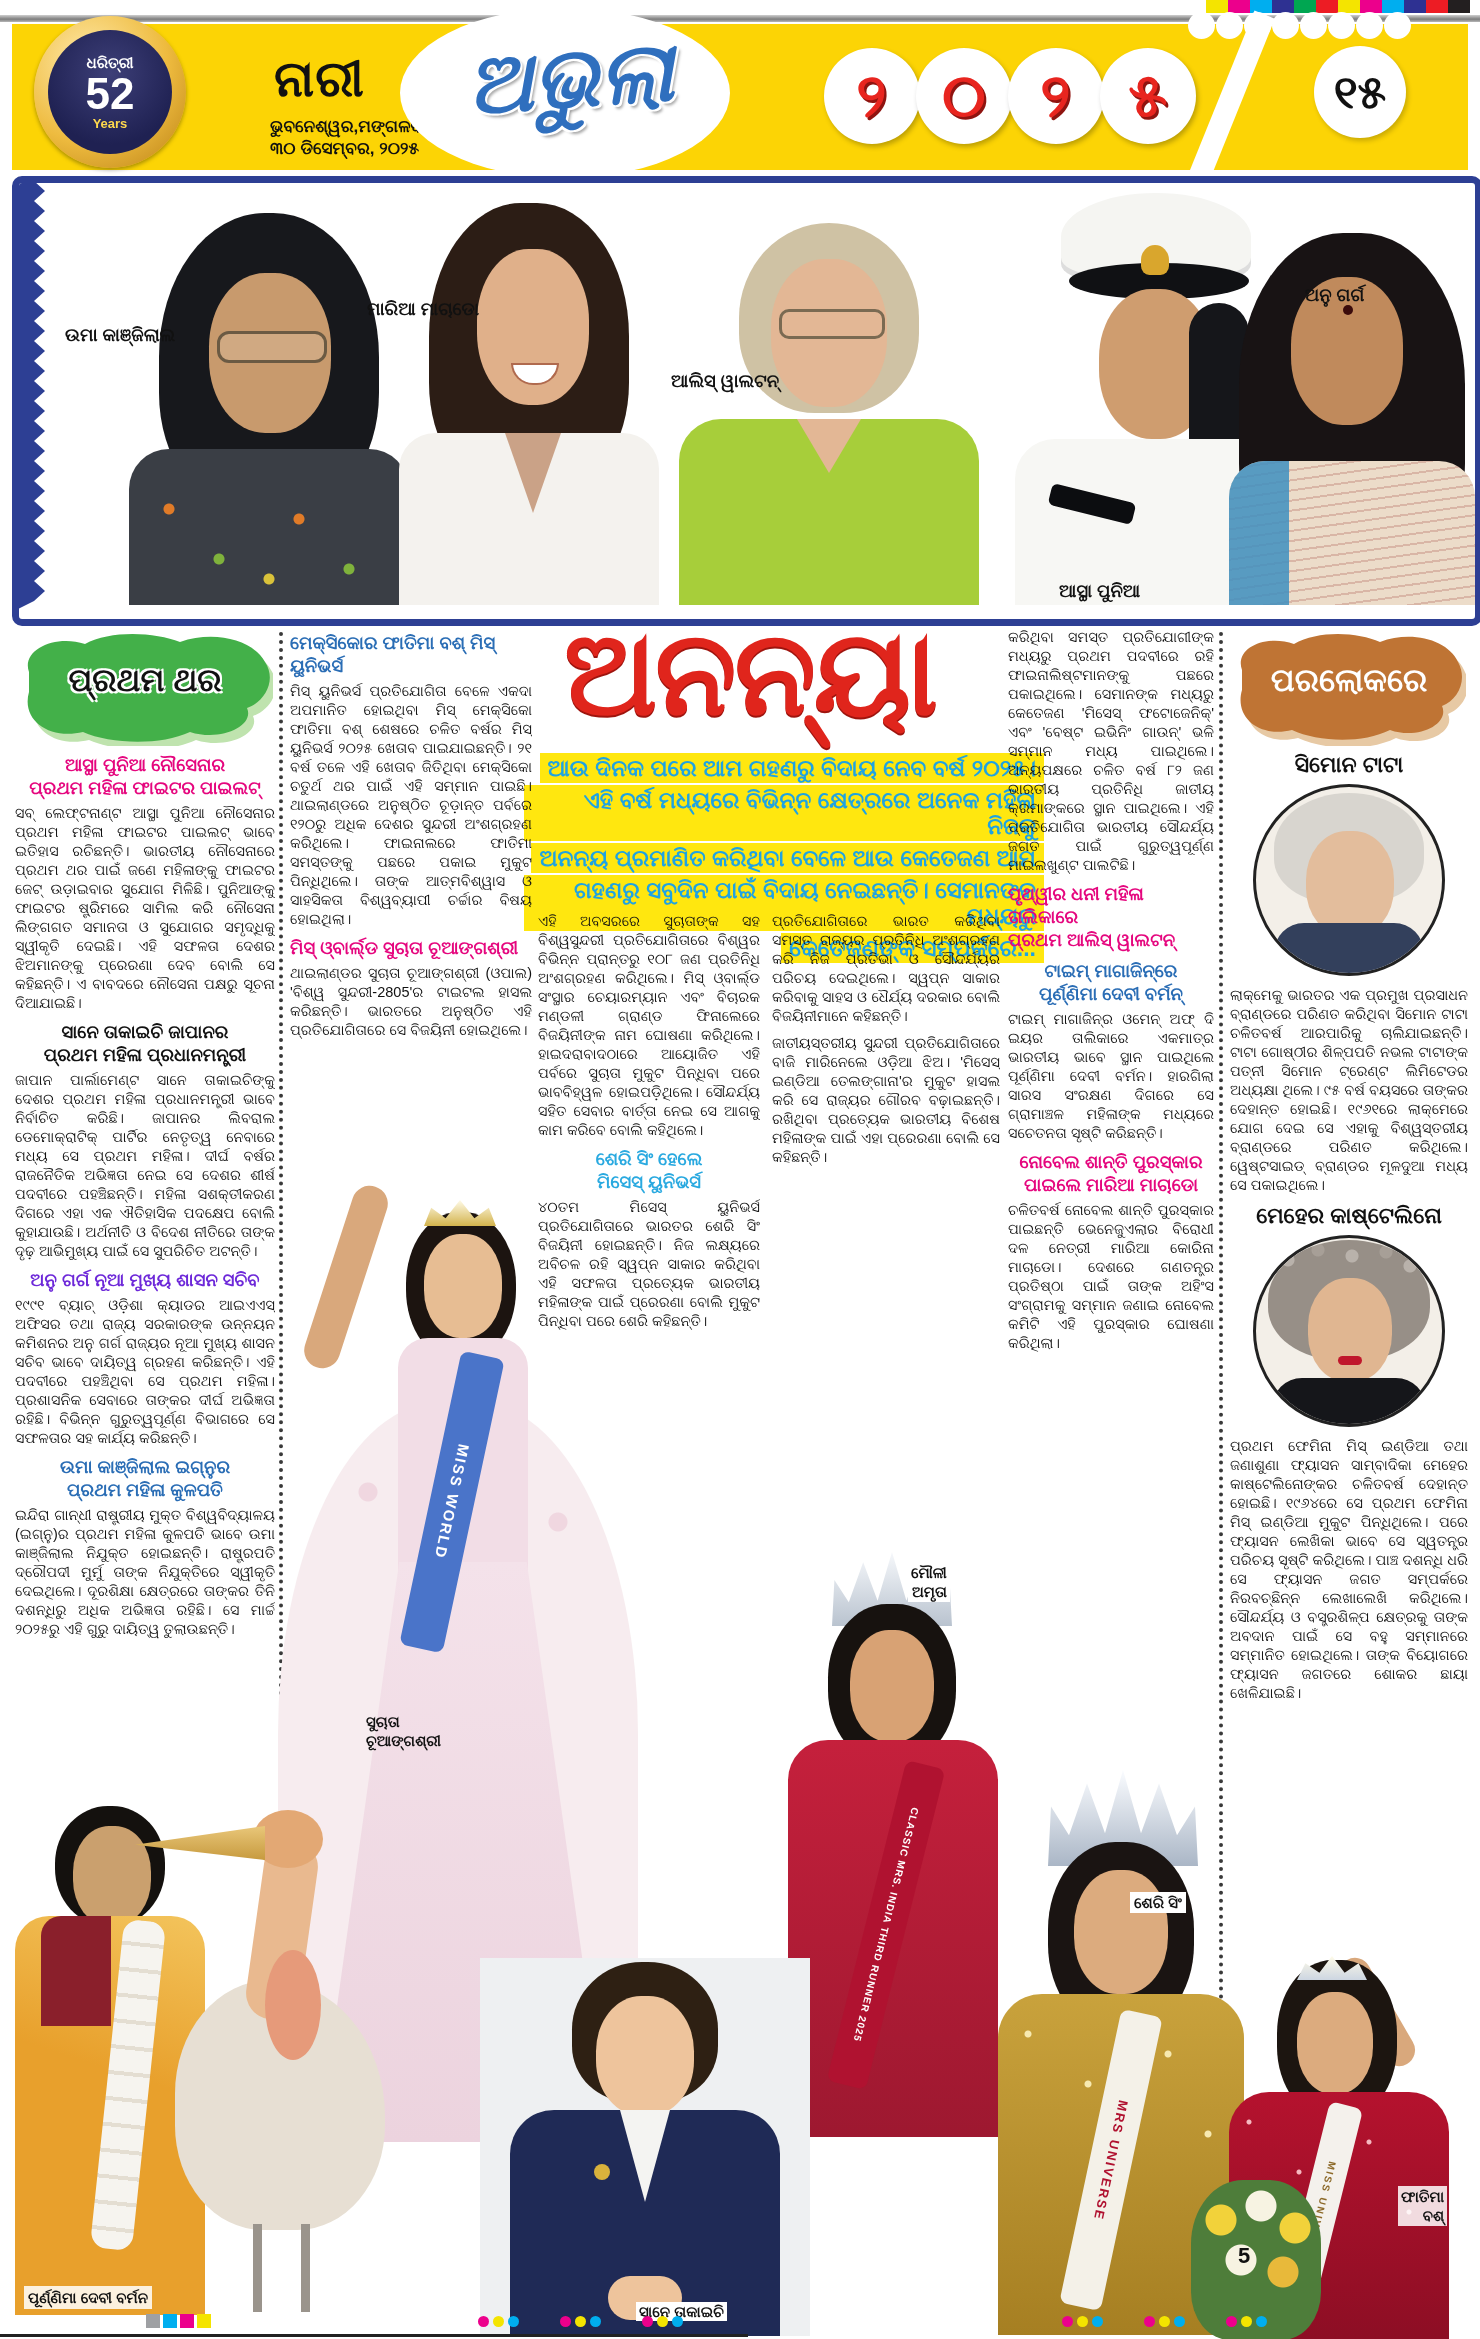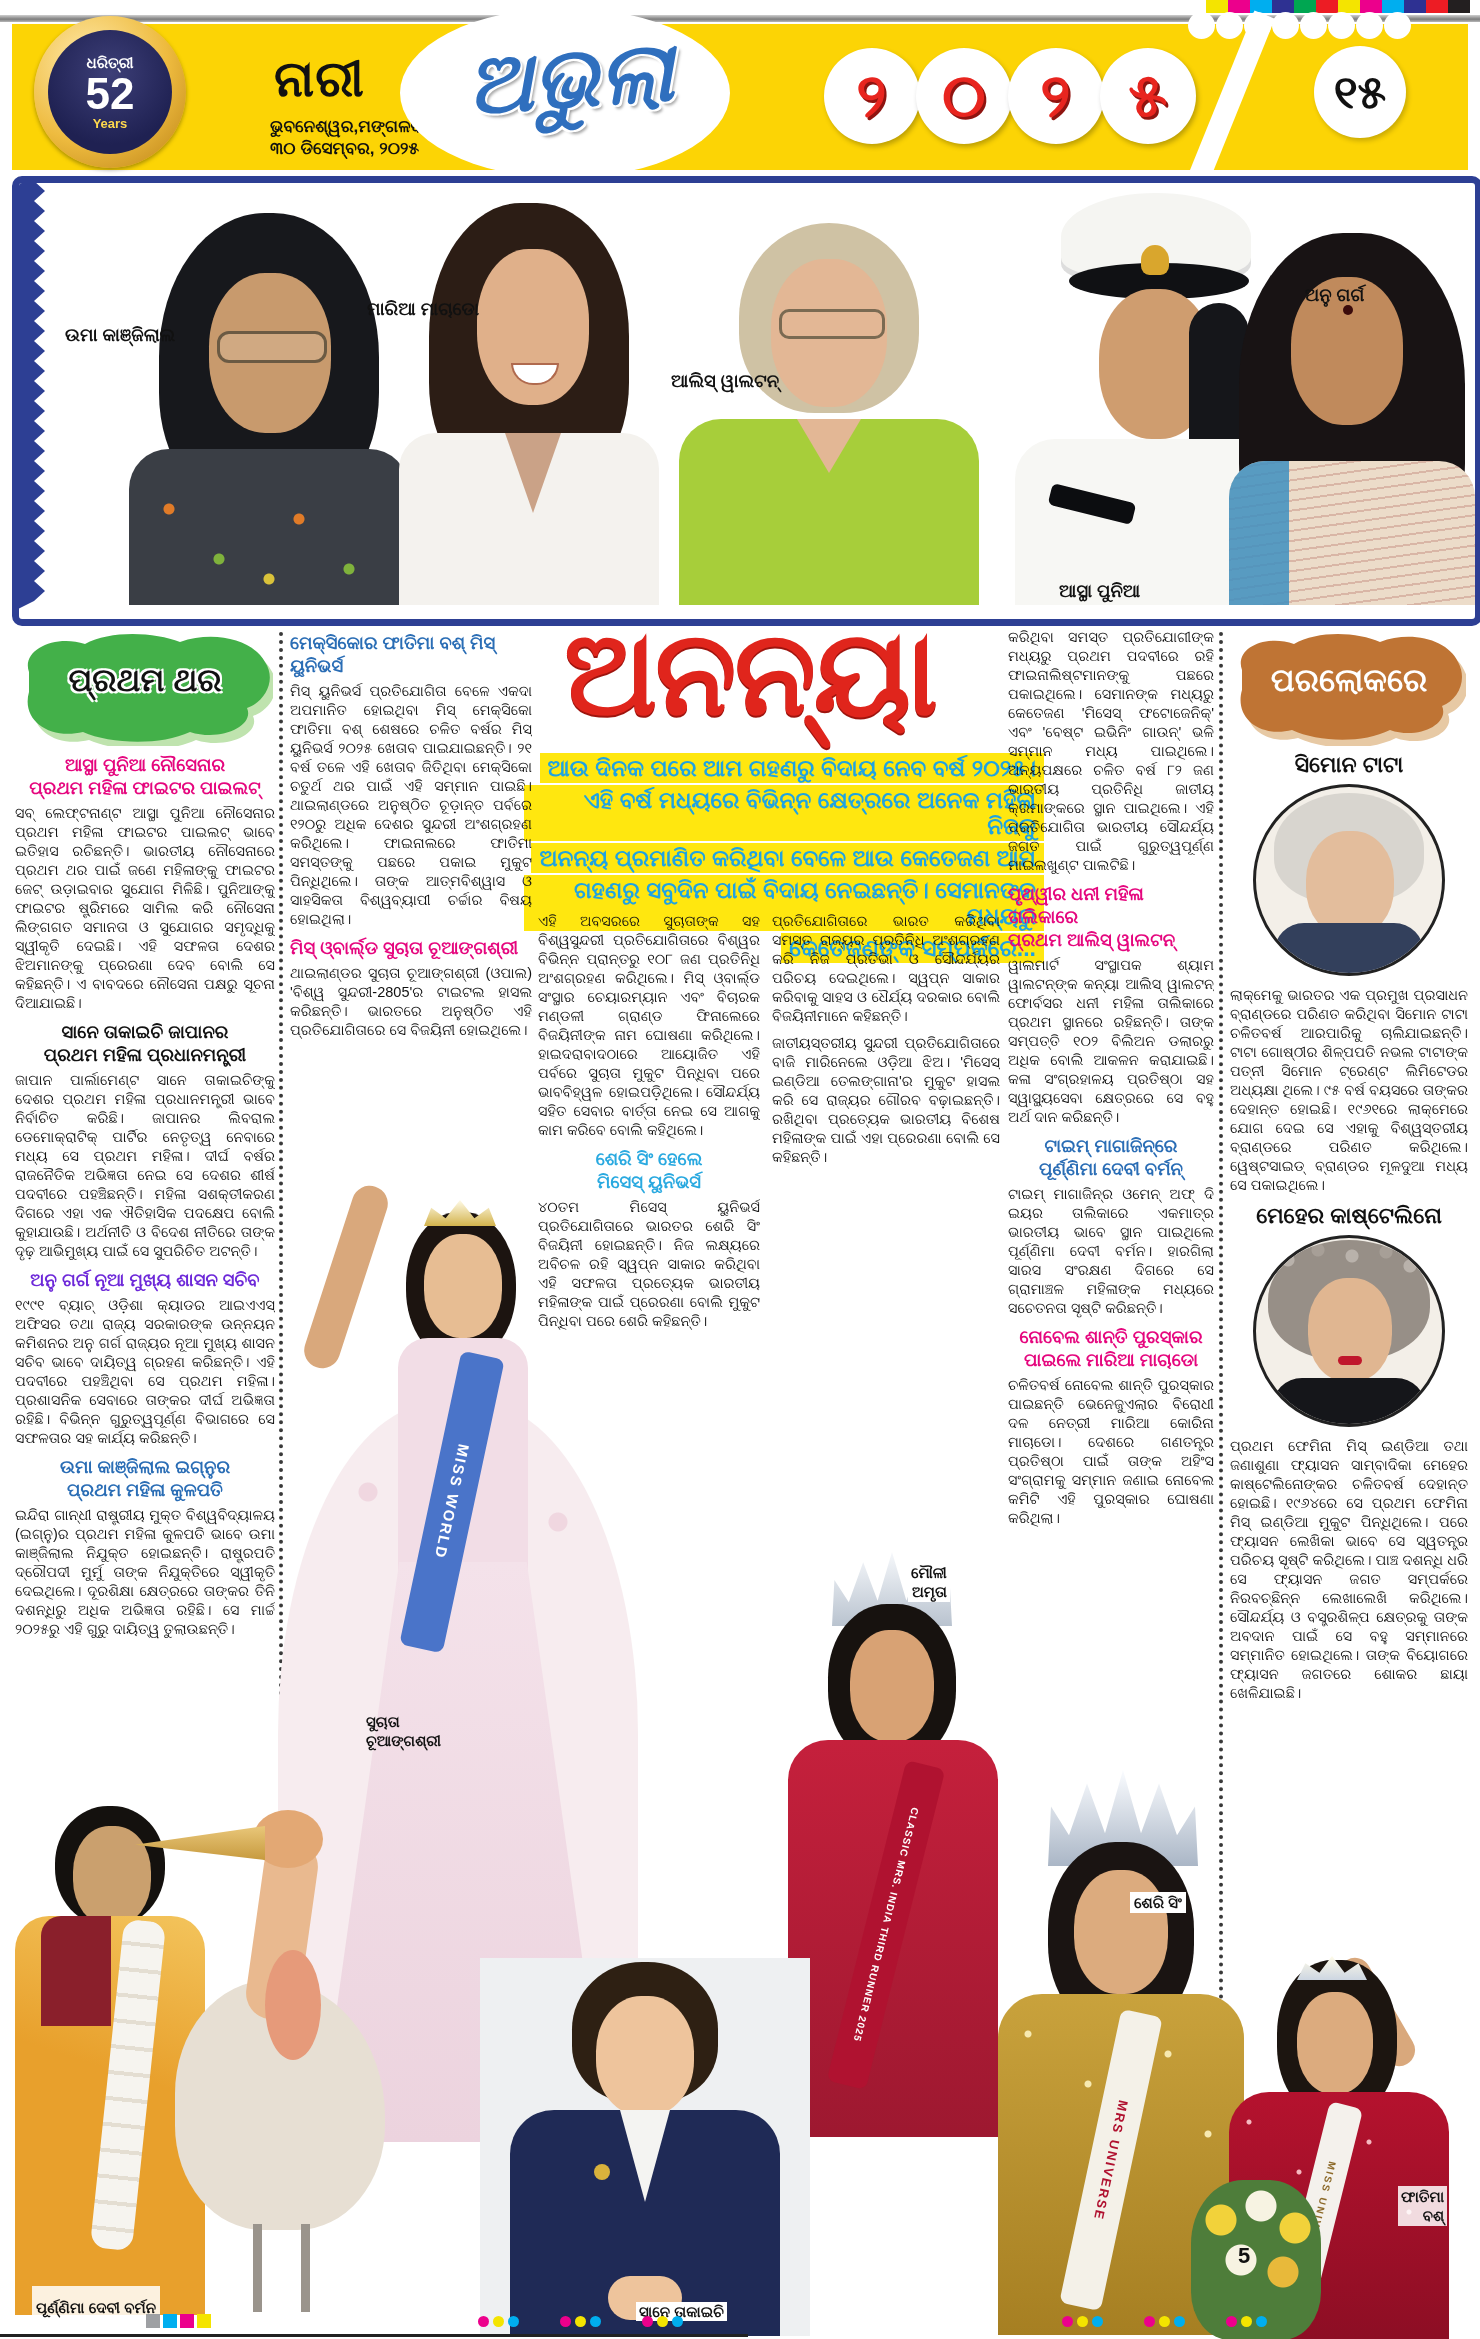--- a/index.html
+++ b/index.html
@@ -234,21 +234,20 @@
       <div class="para">୪୦ତମ ମିସେସ୍ ୟୁନିଭର୍ସ ପ୍ରତିଯୋଗିତାରେ ଭାରତର ଶେରି ସିଂ ବିଜୟିନୀ ହୋଇଛନ୍ତି। ନିଜ ଲକ୍ଷ୍ୟରେ ଅବିଚଳ ରହି ସ୍ୱପ୍ନ ସାକାର କରିଥିବା ଏହି ସଫଳତା ପ୍ରତ୍ୟେକ ଭାରତୀୟ ମହିଳାଙ୍କ ପାଇଁ ପ୍ରେରଣା ବୋଲି ମୁକୁଟ ପିନ୍ଧିବା ପରେ ଶେରି କହିଛନ୍ତି।</div>
     </div>
   <div class="abs coltext" style="left:772px;top:908px;width:228px;height:648px">
       <div class="para">ପ୍ରତିଯୋଗିତାରେ ଭାରତ କରିଥିବା ସମସ୍ତ ରାଜ୍ୟର ପ୍ରତିନିଧି ଅଂଶଗ୍ରହଣ କରି ନିଜ ପ୍ରତିଭା ଓ ସୌନ୍ଦର୍ଯ୍ୟର ପରିଚୟ ଦେଇଥିଲେ। ସ୍ୱପ୍ନ ସାକାର କରିବାକୁ ସାହସ ଓ ଧୈର୍ଯ୍ୟ ଦରକାର ବୋଲି ବିଜୟିନୀମାନେ କହିଛନ୍ତି।</div>
       <div class="para">ଜାତୀୟସ୍ତରୀୟ ସୁନ୍ଦରୀ ପ୍ରତିଯୋଗିତାରେ ବାଜି ମାରିନେଲେ ଓଡ଼ିଆ ଝିଅ। 'ମିସେସ୍ ଇଣ୍ଡିଆ ତେଲଙ୍ଗାନା'ର ମୁକୁଟ ହାସଲ କରି ସେ ରାଜ୍ୟର ଗୌରବ ବଢ଼ାଇଛନ୍ତି। ରଖିଥିବା ପ୍ରତ୍ୟେକ ଭାରତୀୟ ବିଶେଷ ମହିଳାଙ୍କ ପାଇଁ ଏହା ପ୍ରେରଣା ବୋଲି ସେ କହିଛନ୍ତି।</div>
     </div>
   <div class="abs coltext" style="left:1008px;top:624px;width:206px;height:1295px">
       <div class="para">କରିଥିବା ସମସ୍ତ ପ୍ରତିଯୋଗୀଙ୍କ ମଧ୍ୟରୁ ପ୍ରଥମ ପଦବୀରେ ରହି ଫାଇନାଲିଷ୍ଟମାନଙ୍କୁ ପଛରେ ପକାଇଥିଲେ। ସେମାନଙ୍କ ମଧ୍ୟରୁ କେତେଜଣ 'ମିସେସ୍ ଫଟୋଜେନିକ୍' ଏବଂ 'ବେଷ୍ଟ ଇଭିନିଂ ଗାଉନ୍' ଭଳି ସମ୍ମାନ ମଧ୍ୟ ପାଇଥିଲେ। ଅନ୍ୟପକ୍ଷରେ ଚଳିତ ବର୍ଷ ୮୨ ଜଣ ଭାରତୀୟ ପ୍ରତିନିଧି ଜାତୀୟ କ୍ରମାଙ୍କରେ ସ୍ଥାନ ପାଇଥିଲେ। ଏହି ପ୍ରତିଯୋଗିତା ଭାରତୀୟ ସୌନ୍ଦର୍ଯ୍ୟ ଜଗତ ପାଇଁ ଗୁରୁତ୍ୱପୂର୍ଣ୍ଣ ମାଇଲଖୁଣ୍ଟ ପାଲଟିଛି।</div>
       <div class="subhead c-mag ">ପୃଥ୍ୱୀର ଧନୀ ମହିଳା ତାଲିକାରେ
 ପ୍ରଥମ ଆଲିସ୍ ୱାଲଟନ୍</div>
-      <div class="para">ୱାଲମାର୍ଟ ସଂସ୍ଥାପକ ଶ୍ୟାମ ୱାଲଟନ୍‌ଙ୍କ କନ୍ୟା ଆଲିସ୍ ୱାଲଟନ୍ ଫୋର୍ବସର ଧନୀ ମହିଳା ତାଲିକାରେ ପ୍ରଥମ ସ୍ଥାନରେ ରହିଛନ୍ତି। ତାଙ୍କ ସମ୍ପତ୍ତି ୧୦୨ ବିଲିଅନ ଡଲାରରୁ ଅଧିକ ବୋଲି ଆକଳନ କରାଯାଇଛି। କଳା ସଂଗ୍ରହାଳୟ ପ୍ରତିଷ୍ଠା ସହ ସ୍ୱାସ୍ଥ୍ୟସେବା କ୍ଷେତ୍ରରେ ସେ ବହୁ ଅର୍ଥ ଦାନ କରିଛନ୍ତି।</div>
       <div class="subhead c-blu ctr">ଟାଇମ୍ ମାଗାଜିନ୍‌ରେ
 ପୂର୍ଣ୍ଣିମା ଦେବୀ ବର୍ମନ୍</div>
       <div class="para">ଟାଇମ୍ ମାଗାଜିନ୍‌ର ଓମେନ୍ ଅଫ୍ ଦି ଇୟର ତାଲିକାରେ ଏକମାତ୍ର ଭାରତୀୟ ଭାବେ ସ୍ଥାନ ପାଇଥିଲେ ପୂର୍ଣ୍ଣିମା ଦେବୀ ବର୍ମନ। ହାରଗିଲା ସାରସ ସଂରକ୍ଷଣ ଦିଗରେ ସେ ଗ୍ରାମାଞ୍ଚଳ ମହିଳାଙ୍କ ମଧ୍ୟରେ ସଚେତନତା ସୃଷ୍ଟି କରିଛନ୍ତି।</div>
       <div class="subhead c-mag ctr">ନୋବେଲ ଶାନ୍ତି ପୁରସ୍କାର
 ପାଇଲେ ମାରିଆ ମାଚାଡୋ</div>
       <div class="para">ଚଳିତବର୍ଷ ନୋବେଲ ଶାନ୍ତି ପୁରସ୍କାର ପାଇଛନ୍ତି ଭେନେଜୁଏଲାର ବିରୋଧୀ ଦଳ ନେତ୍ରୀ ମାରିଆ କୋରିନା ମାଚାଡୋ। ଦେଶରେ ଗଣତନ୍ତ୍ର ପ୍ରତିଷ୍ଠା ପାଇଁ ତାଙ୍କ ଅହିଂସ ସଂଗ୍ରାମକୁ ସମ୍ମାନ ଜଣାଇ ନୋବେଲ କମିଟି ଏହି ପୁରସ୍କାର ଘୋଷଣା କରିଥିଲା।</div>
     </div>
   <div class="dotsep nb" style="left:1219px;top:632px;height:1408px"></div>
 
   <div class="abs coltext" style="left:1230px;top:628px;width:238px;height:1412px">
@@ -336,21 +335,21 @@
     <div class="part" style="left:26px;top:116px;width:70px;height:110px;background:#8a1f2b;border-radius:20px 0 0 0"></div>
     <div class="part" style="left:92px;top:120px;width:42px;height:330px;background:repeating-linear-gradient(#f6f4ef 0 22px,#e4ded2 22px 26px);border-radius:16px;transform:rotate(6deg)"></div>
     <div class="part" style="left:160px;top:180px;width:210px;height:250px;background:#e7dfd3;border-radius:50% 60% 46% 46%"></div>
     <div class="part" style="left:240px;top:40px;width:54px;height:180px;background:#e9b98f;border-radius:26px;transform:rotate(8deg)"></div>
     <div class="part" style="left:238px;top:10px;width:70px;height:58px;background:#e3a874;border-radius:50%"></div>
     <div class="part" style="left:120px;top:26px;width:130px;height:34px;background:linear-gradient(#e9c77a,#c79a3e);clip-path:polygon(100% 0,100% 100%,0 55%)"></div>
     <div class="part" style="left:250px;top:150px;width:56px;height:110px;background:#e69a7a;border-radius:50%"></div>
     <div class="part" style="left:238px;top:424px;width:9px;height:88px;background:#9a948c"></div>
     <div class="part" style="left:286px;top:424px;width:9px;height:88px;background:#9a948c"></div>
   </div>
-  <div class="chip" style="left:32px;top:2286px;background:rgba(255,255,255,.85);padding:12px 4px">ପୂର୍ଣ୍ଣିମା ଦେବୀ ବର୍ମନ</div>
+  <div class="chip" style="left:24px;top:2286px;background:rgba(255,255,255,.85);padding:2px 4px">ପୂର୍ଣ୍ଣିମା ଦେବୀ ବର୍ମନ</div>
 
   <div class="fig" style="left:1185px;top:1950px;width:295px;height:389px">
     <div class="part" style="left:176px;top:2px;width:32px;height:120px;background:#d9a87c;border-radius:16px;transform:rotate(-30deg)"></div>
     <div class="part" style="left:92px;top:10px;width:120px;height:160px;background:#1c1510;border-radius:46%"></div>
     <div class="part" style="left:112px;top:6px;width:70px;height:24px;background:linear-gradient(#fffbe8,#cdd6e2);clip-path:polygon(0 100%,12% 30%,32% 70%,50% 0,68% 70%,88% 30%,100% 100%)"></div>
     <div class="part" style="left:112px;top:42px;width:76px;height:102px;background:#dcab7e;border-radius:46%"></div>
     <div class="part" style="left:44px;top:142px;width:220px;height:247px;border-radius:40px 40px 0 0;background:radial-gradient(circle 3px at 20px 30px,#f6b9c0 2px,transparent 3px),radial-gradient(circle 3px at 70px 80px,#f6b9c0 2px,transparent 3px),radial-gradient(circle 3px at 140px 50px,#f6b9c0 2px,transparent 3px),radial-gradient(circle 3px at 180px 120px,#f6b9c0 2px,transparent 3px),linear-gradient(#b5122e,#8d0e24)"></div>
     <div class="sash" style="left:118px;top:152px;width:34px;height:220px;background:#f4f1ec;transform:rotate(14deg);border-radius:8px">
       <b style="color:#8d6a2a;font-size:10px">MISS UNIVERSE</b>
     </div>

